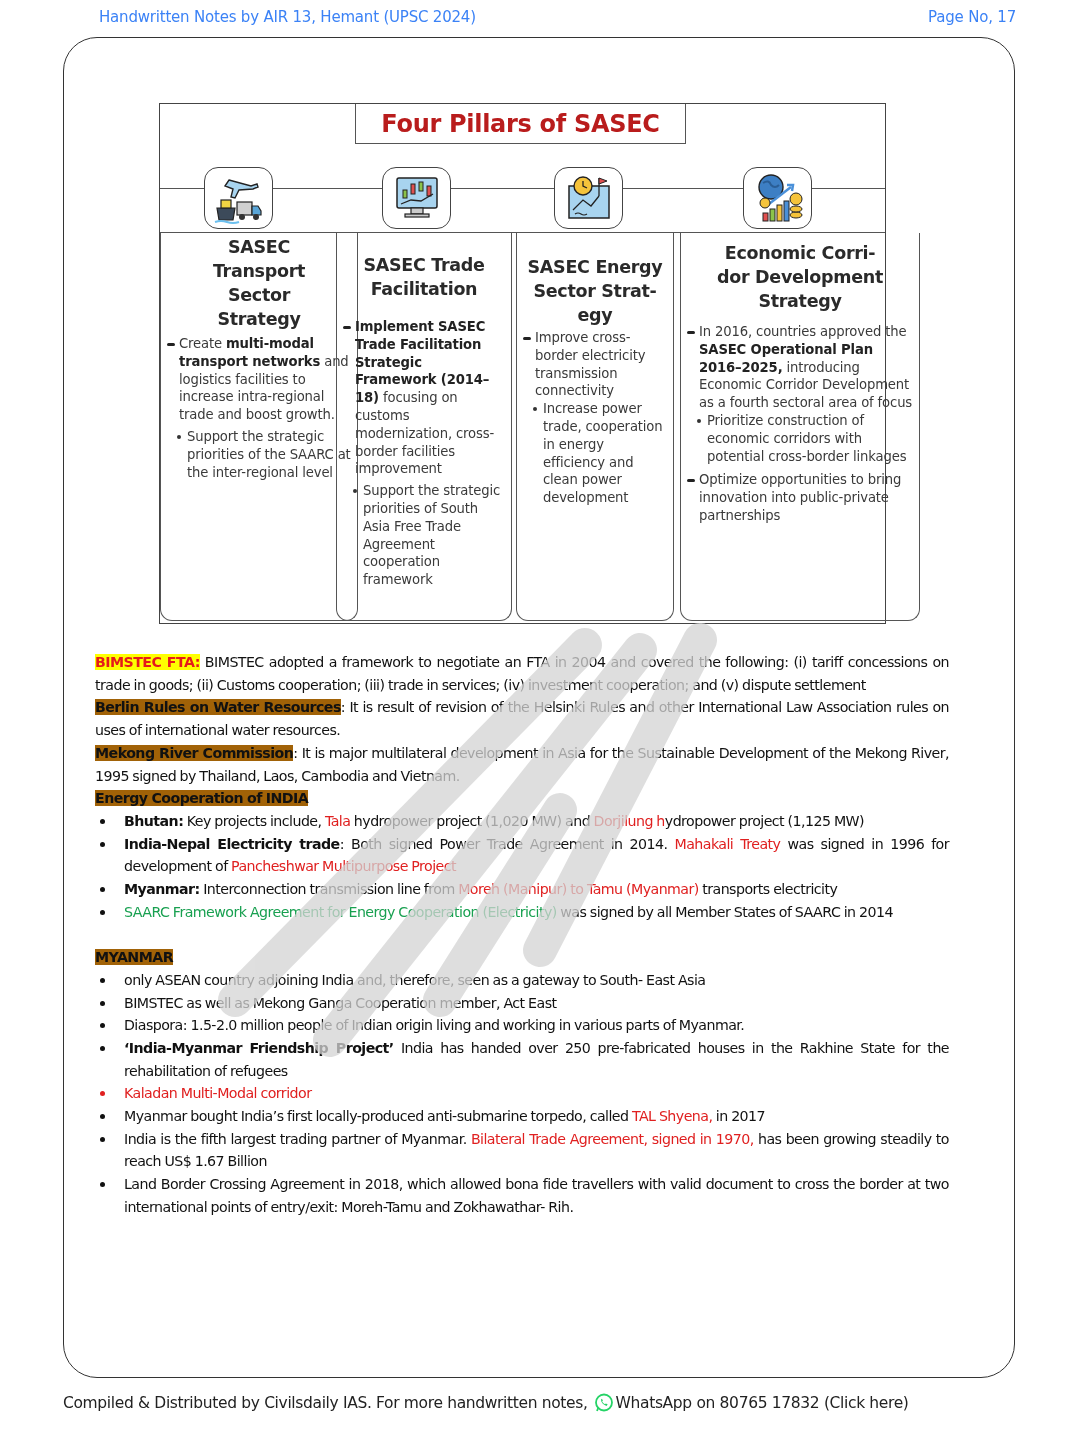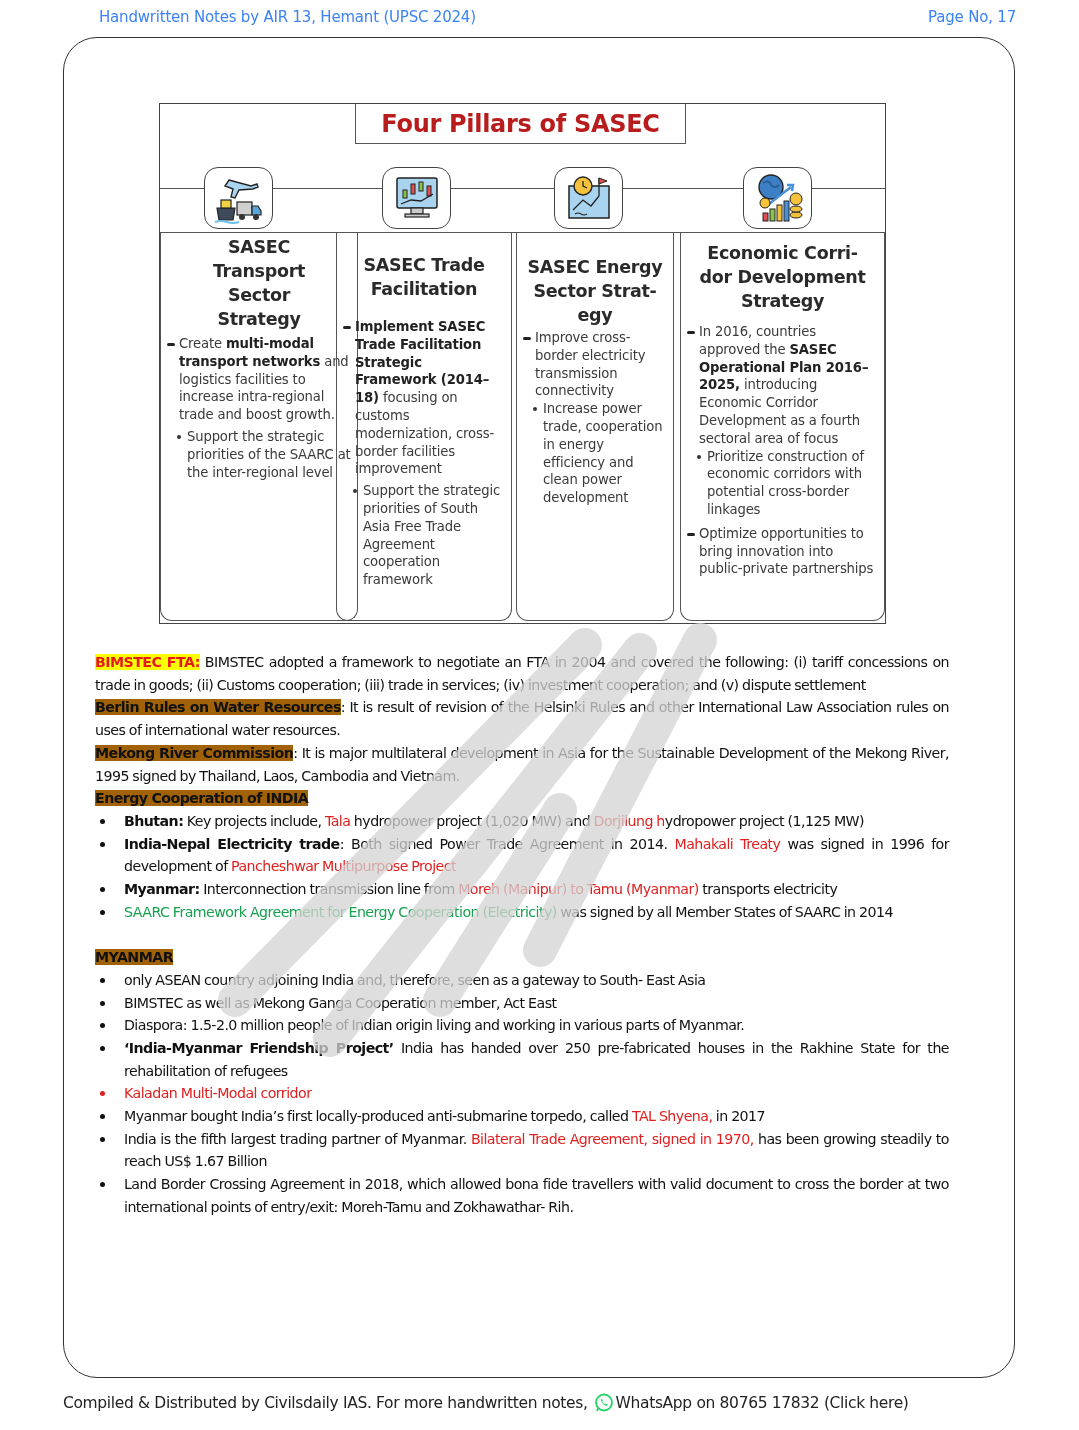--- a/index.html
+++ b/index.html
@@ -175,21 +175,21 @@
       <div>SASEC Energy</div>
       <div>Sector Strat-</div>
       <div>egy</div>
     </div>
     <div class="pillar-body" style="margin-top:2px;">
       <div class="pb-item">Improve cross-border electricity transmission connectivity</div>
       <div class="pb-sub" style="margin-top:0;">Increase power trade, cooperation in energy efficiency and clean power development</div>
     </div>
   </div>
 
-  <div class="pillar" style="left:520px; width:205px;">
+  <div class="pillar" style="left:520px; width:240px;">
     <div class="pillar-title" style="margin-top:6px;">
       <div>Economic Corri-</div>
       <div>dor Development</div>
       <div>Strategy</div>
     </div>
     <div class="pillar-body" style="margin-top:10px;">
       <div class="pb-item"><span>In 2016, countries approved the </span><b>SASEC Operational Plan 2016–2025,</b><span> introducing Economic Corridor Development as a fourth sectoral area of focus</span></div>
       <div class="pb-sub" style="margin-top:0;">Prioritize construction of economic corridors with potential cross-border linkages</div>
       <div class="pb-item" style="margin-top:6px;">Optimize opportunities to bring innovation into public-private partnerships</div>
     </div>

